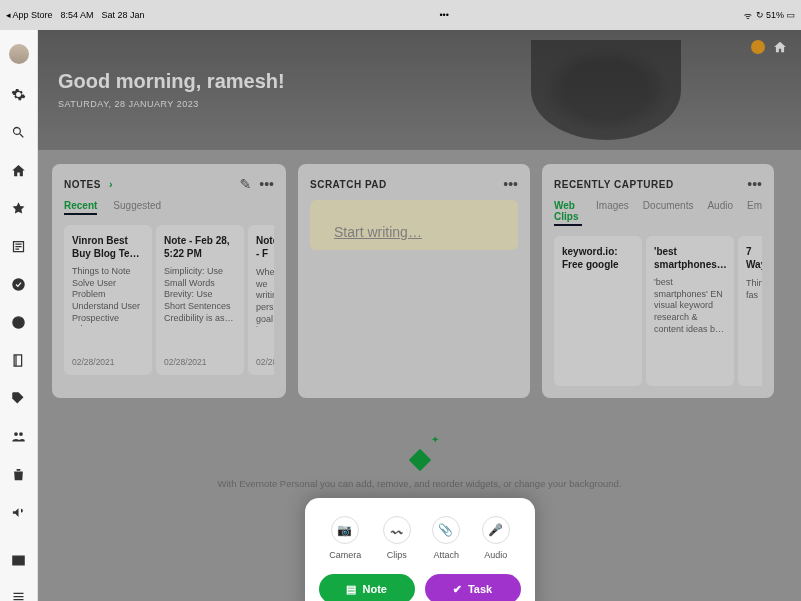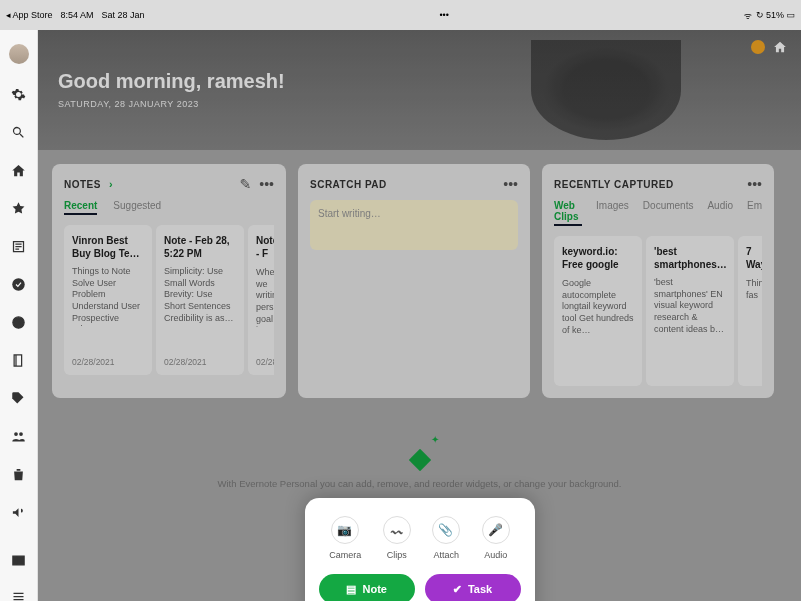--- a/index.html
+++ b/index.html
@@ -32,21 +32,21 @@
 .widget-title .chev { color: #14a843; font-size: 11px; }
 .widget-actions { display: flex; gap: 8px; color: #555; font-size: 14px; }
 .tabs { display: flex; gap: 16px; font-size: 10px; margin-bottom: 10px; }
 .tab { color: #888; cursor: pointer; padding-bottom: 2px; }
 .tab.active { color: #14a843; border-bottom: 2px solid #0f172a; font-weight: 600; }
 .cards { display: flex; gap: 4px; overflow: hidden; }
 .card { background: #f5f5f5; border-radius: 6px; padding: 10px 8px; width: 88px; height: 150px; flex-shrink: 0; position: relative; }
 .card-title { font-size: 10px; font-weight: 700; color: #222; line-height: 1.25; max-height: 26px; overflow: hidden; }
 .card-body { font-size: 9px; color: #666; line-height: 1.3; margin-top: 6px; max-height: 60px; overflow: hidden; }
 .card-date { position: absolute; bottom: 8px; left: 8px; font-size: 8.5px; color: #888; }
-.scratch-input { background: #faf3d0; border-radius: 6px; height: 50px; padding: 8px; font-size: 10px; color: #999; }
+.scratch-input { background: #faf3d0; border-radius: 6px; height: 50px; padding: 24px; font-size: 14px; color: #999; text-decoration: underline; }
 .cap-tabs { display: flex; gap: 14px; font-size: 10px; margin-bottom: 10px; overflow: hidden; }
 .customize { text-align: center; margin-top: 40px; margin-bottom: 100px; }
 .customize-icon { width: 32px; height: 32px; margin: 0 auto 8px; position: relative; }
 .customize-icon::before { content: ""; position: absolute; inset: 0; background: #14a843; clip-path: polygon(50% 0, 100% 50%, 50% 100%, 0 50%); transform: translateY(6px) scale(0.7); }
 .customize-icon::after { content: "✦"; position: absolute; right: -4px; top: -4px; color: #14a843; font-size: 10px; }
 .customize-title { color: #14a843; font-weight: 700; font-size: 12px; }
 .customize-sub { font-size: 9.5px; color: #7a7a7a; margin-top: 8px; }
 .action-sheet { position: absolute; bottom: 0; left: 50%; transform: translateX(-50%); width: 230px; background: #fff; border-radius: 14px 14px 0 0; padding: 18px 14px 12px; box-shadow: 0 -2px 20px rgba(0,0,0,0.25); }
 .sheet-row { display: flex; justify-content: space-around; margin-bottom: 14px; }
 .sheet-item { text-align: center; }
@@ -224,21 +224,20 @@
           <div class="cap-tabs">
             <div class="tab active">Web Clips</div>
             <div class="tab">Images</div>
             <div class="tab">Documents</div>
             <div class="tab">Audio</div>
             <div class="tab">Em</div>
           </div>
           <div class="cards">
             <div class="card">
               <div class="card-title">keyword.io: Free google l…</div>
-              <div class="card-body">Google autocomplete longtail keyword tool Get hundreds of ke…</div>
             </div>
             <div class="card">
               <div class="card-title">'best smartphones…</div>
               <div class="card-body">'best smartphones' EN visual keyword research &amp; content ideas b…</div>
             </div>
             <div class="card" style="width:40px">
               <div class="card-title">7 Ways Into Yo</div>
               <div class="card-body">Think fas</div>
             </div>
           </div>

